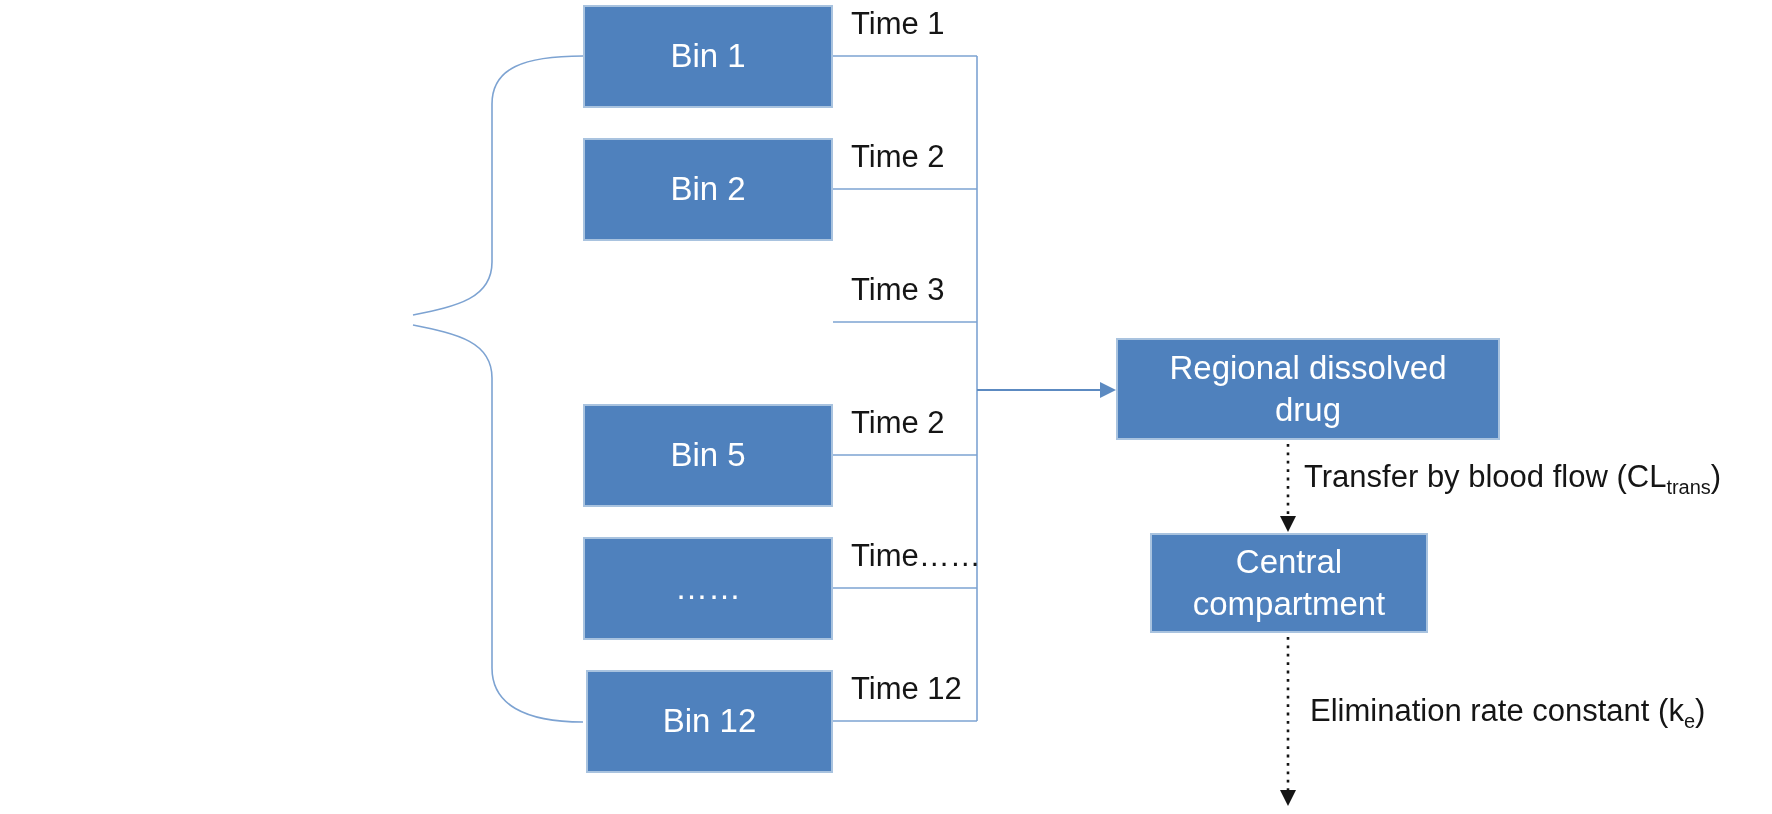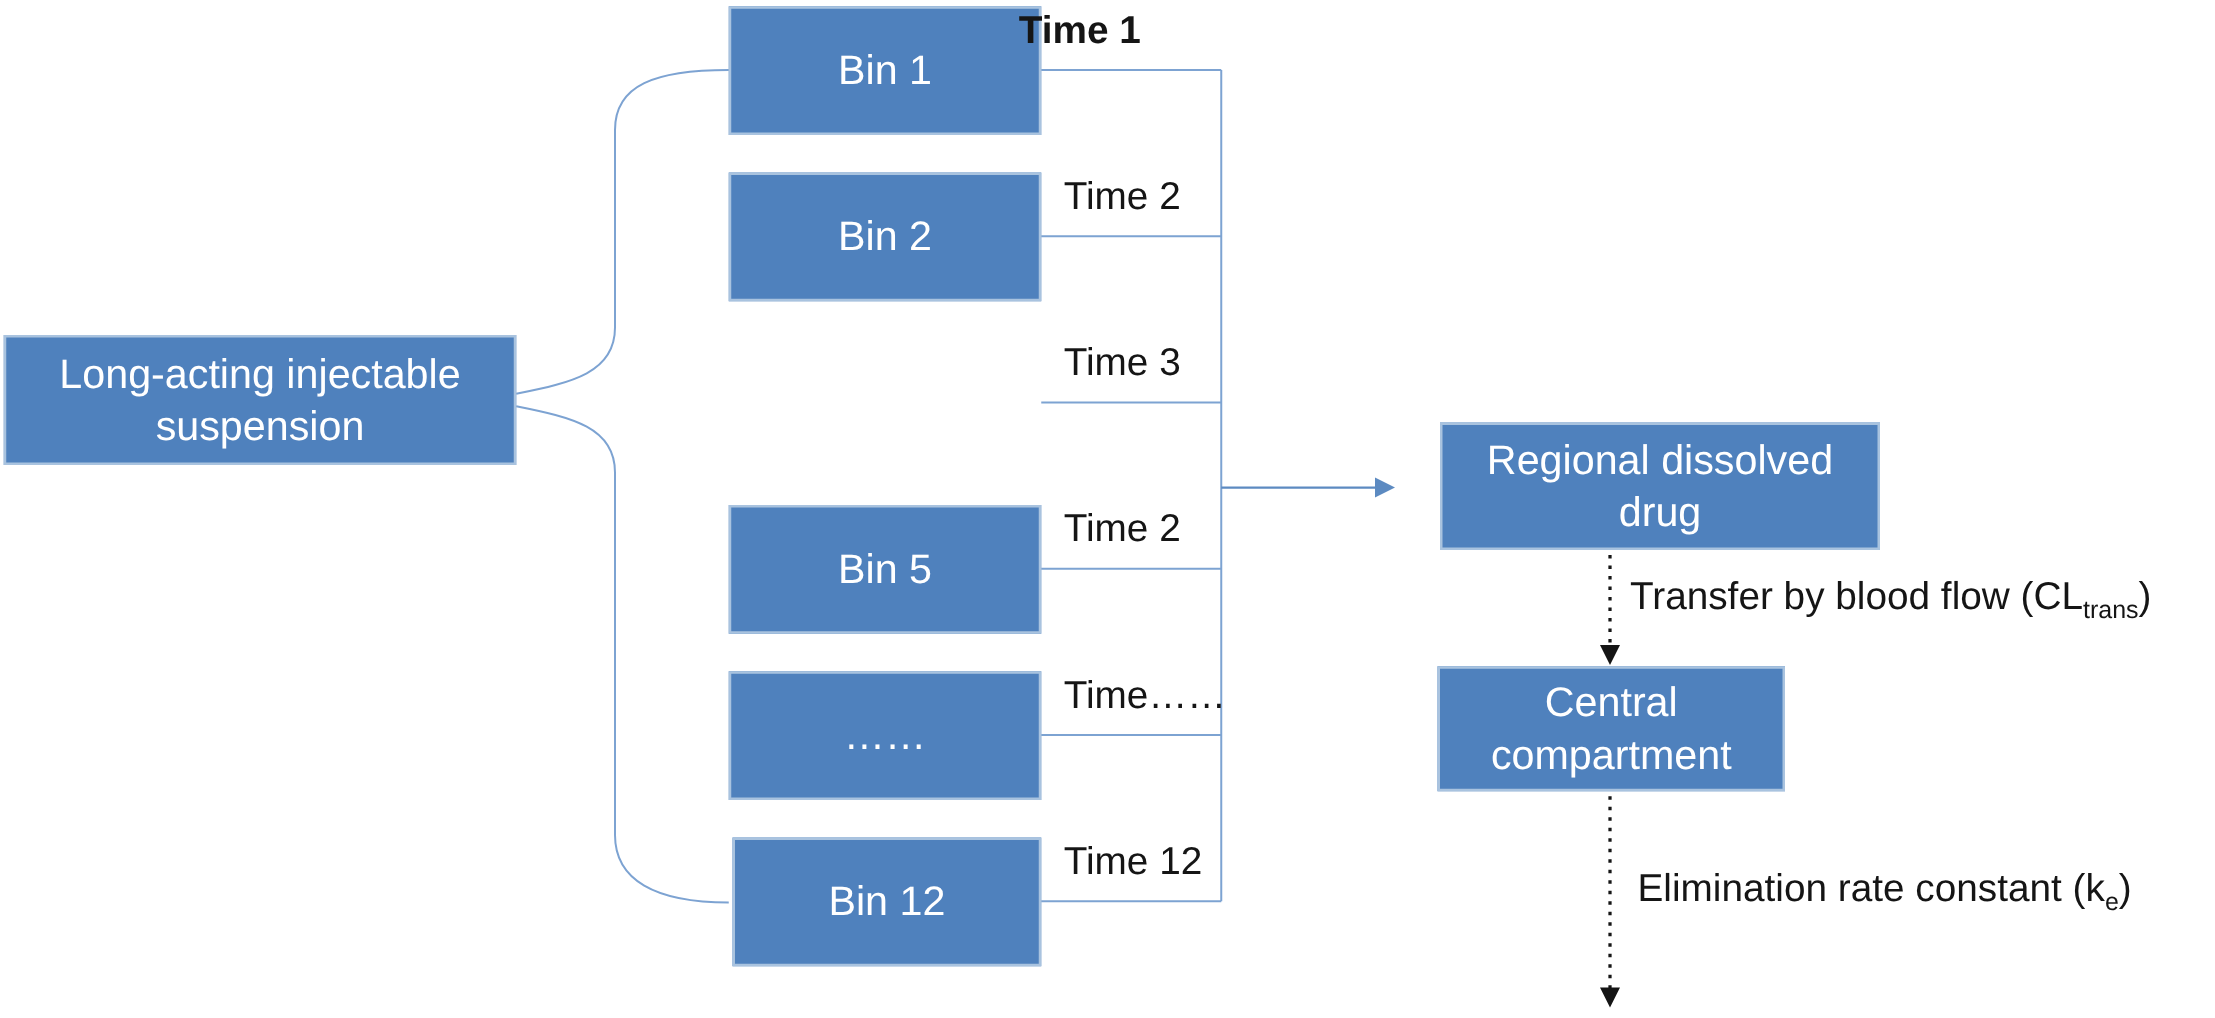--- a/index.html
+++ b/index.html
@@ -61,48 +61,45 @@
     <path d="M 977 390 H 1101" stroke="#5c8ac1" stroke-width="1.8"></path>
     <polygon points="1116,390 1100,382 1100,398" fill="#5c8ac1"></polygon>
 
     <path d="M 1288 444 V 519" stroke="#151515" stroke-width="2.6" stroke-dasharray="2.8 5.6" fill="none"></path>
     <polygon points="1288,532 1280,516 1296,516" fill="#151515"></polygon>
 
     <path d="M 1288 637 V 792" stroke="#151515" stroke-width="2.6" stroke-dasharray="2.8 5.6" fill="none"></path>
     <polygon points="1288,806 1280,790 1296,790" fill="#151515"></polygon>
   </svg>
 
-  <div class="box" style="left:3px; top:268px; width:410px; height:104px; padding:0 14px;">
-    <span>Long-acting injectable suspension</span>
-  </div>
 
   <div class="box" style="left:583px; top:5px; width:250px; height:103px;">
     <span>Bin 1</span>
   </div>
   <div class="box" style="left:583px; top:138px; width:250px; height:103px;">
     <span>Bin 2</span>
   </div>
   <div class="box" style="left:583px; top:404px; width:250px; height:103px;">
     <span>Bin 5</span>
   </div>
   <div class="box" style="left:583px; top:537px; width:250px; height:103px;">
     <span>……</span>
   </div>
   <div class="box" style="left:586px; top:670px; width:247px; height:103px;">
     <span>Bin 12</span>
   </div>
 
-  <div class="tlabel" style="left:815px; top:6px;font-weight:bold;">Time 1</div>
+  <div class="tlabel" style="left:851px; top:6px;">Time 1</div>
   <div class="tlabel" style="left:851px; top:139px;">Time 2</div>
   <div class="tlabel" style="left:851px; top:272px;">Time 3</div>
   <div class="tlabel" style="left:851px; top:405px;">Time 2</div>
   <div class="tlabel" style="left:851px; top:538px;">Time……</div>
   <div class="tlabel" style="left:851px; top:671px;">Time 12</div>
 
-  <div class="box" style="left:1116px; top:338px; width:352px; height:102px; padding:0 16px;margin-left:36px;">
+  <div class="box" style="left:1116px; top:338px; width:384px; height:102px; padding:0 16px;">
     <span>Regional dissolved drug</span>
   </div>
 
   <div class="box" style="left:1150px; top:533px; width:278px; height:100px; padding:12px 12px;">
     <span>Central compartment</span>
   </div>
 
   <div class="annot" style="left:1304px; top:459px;">
     <span>Transfer by blood flow (CL</span><sub>trans</sub><span>)</span>
   </div>

